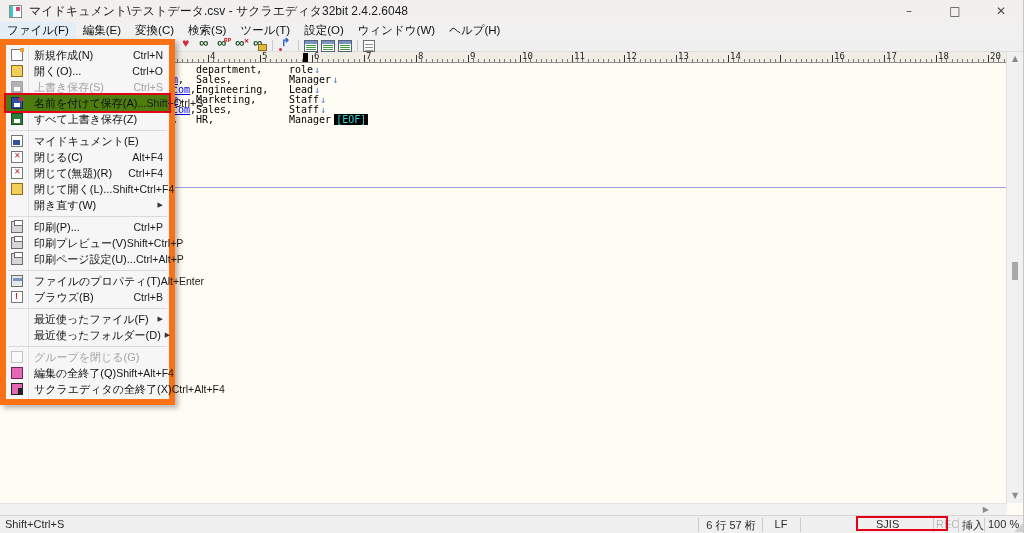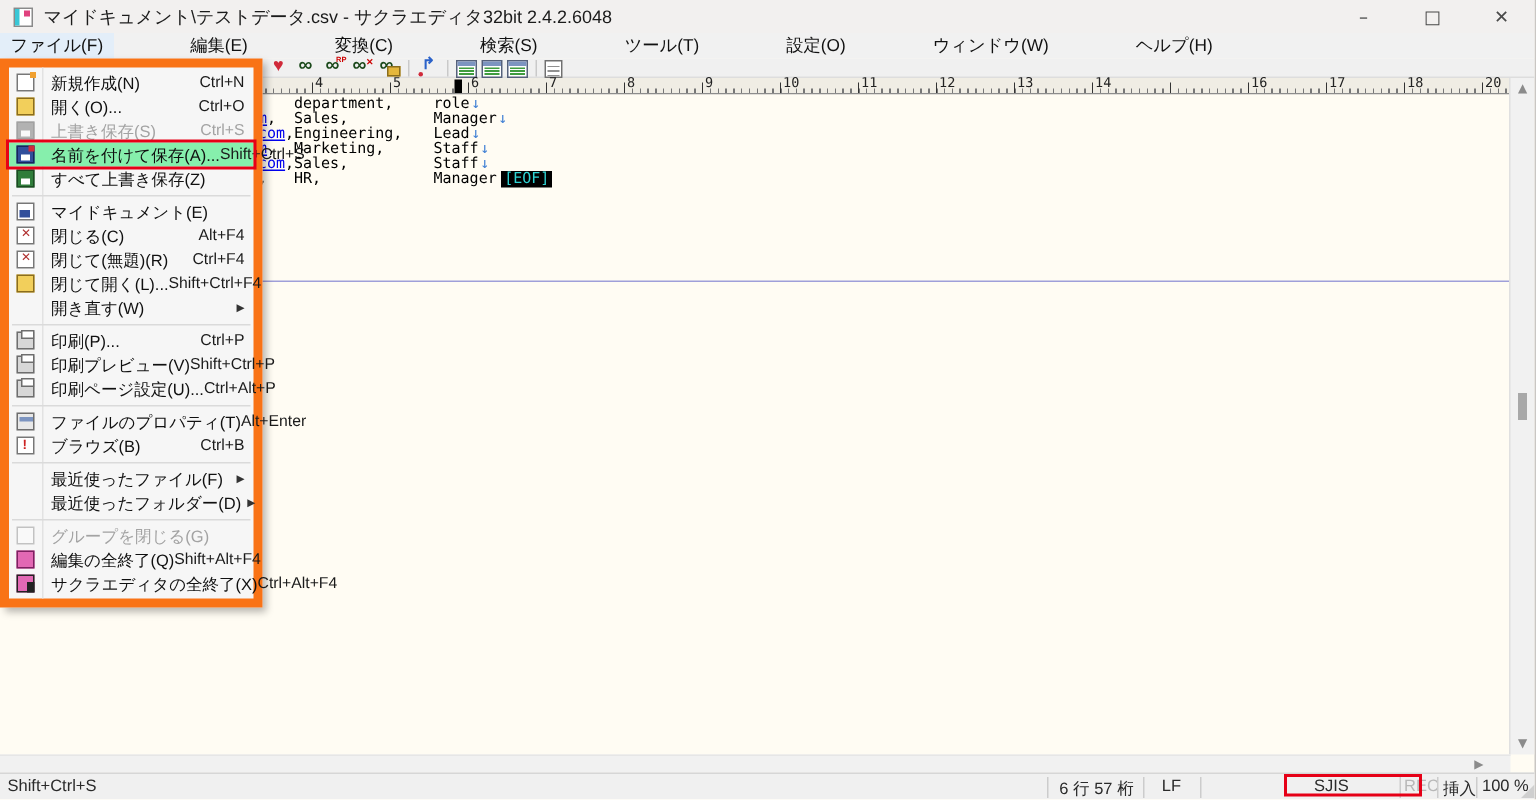--- a/index.html
+++ b/index.html
@@ -14,21 +14,21 @@
               position:relative; }
   .app-icon::before { content:""; position:absolute; left:0; top:0; width:3px; height:11px; background:#39c7d6; }
   .app-icon::after  { content:""; position:absolute; right:1px; top:1px; width:4px; height:4px; background:#e0417e; }
   .title-text { font-size:12px; color:#1b1b1b; }
   .win-controls { position:absolute; right:0; top:0; height:22px; display:flex; }
   .win-btn { width:46px; height:22px; display:flex; align-items:center; justify-content:center;
              font-size:12px; color:#4a4a4a; font-family:"DejaVu Sans", sans-serif; }
 
   
   .menubar { position:absolute; left:0; top:22px; width:1024px; height:17px; background:#f1f1f1;
-             display:flex; align-items:center; font-size:11.5px; color:#111;gap:44px; }
+             display:flex; align-items:center; font-size:11.5px; color:#111; }
   .mb-item { padding:1px 7px; height:17px; display:flex; align-items:center; }
   .mb-item.active { background:#e3eef9; }
 
   
   .toolbar { position:absolute; left:0; top:39px; width:1024px; height:13px; background:#f0f0f0;
              border-bottom:1px solid #dddddd; }
   .tb-strip { position:absolute; left:180px; top:0; height:13px; display:flex; align-items:center; gap:3px; }
   .tb-sep { width:1px; height:11px; background:#c9c9c9; margin:0 2px; }
   .tb { width:15px; height:13px; position:relative; display:inline-block; }
   .tb-heart::before { content:"♥"; position:absolute; left:2px; top:-3px; font-size:12px; color:#d02a3a; }
@@ -98,21 +98,21 @@
                 border:6px solid #f97316; box-shadow:3px 3px 5px rgba(0,0,0,0.28);
                 padding:2px 0; z-index:20; }
   .menu-panel::before { content:""; position:absolute; left:22px; top:0; bottom:0; width:1px; background:#e2e2e2; }
   .menu-row { position:relative; height:16px; display:flex; align-items:center;
               padding-left:28px; padding-right:6px; font-size:11px; color:#101010; }
   .menu-row .lbl { flex:1; white-space:nowrap; }
   .menu-row .sc { font-size:10.5px; color:#1a1a1a; }
   .menu-row .subarrow { font-size:7px; color:#333; margin-left:4px; }
   .menu-row.disabled { color:#a3a3a3; }
   .menu-row.disabled .sc { color:#a3a3a3; }
-  .menu-row.hl { background:#86efac; outline:2px solid #e60017; z-index:2; }
+  .menu-row.hl { background:#4d7c0f; outline:2px solid #e60017; z-index:2; }
   .menu-sep { height:6px; position:relative; }
   .menu-sep::after { content:""; position:absolute; left:2px; right:2px; top:3px; height:1px; background:#dadada; }
   .mi { position:absolute; left:5px; top:2px; width:12px; height:12px; }
   .disabled .mi { opacity:0.4; filter:grayscale(1); }
   .mi-doc { background:#fff; border:1px solid #777; }
   .mi-doc::after { content:""; position:absolute; right:-2px; top:-2px; width:4px; height:4px; background:#f0a030; }
   .mi-docplain { background:#fff; border:1px solid #777; }
   .mi-folder { background:#f2cf5b; border:1px solid #8a6d1d; }
   .mi-floppy { background:#314f9b; border:1px solid #17265c; }
   .mi-floppy::after { content:""; position:absolute; left:2px; bottom:1px; width:6px; height:4px; background:#fff; }

